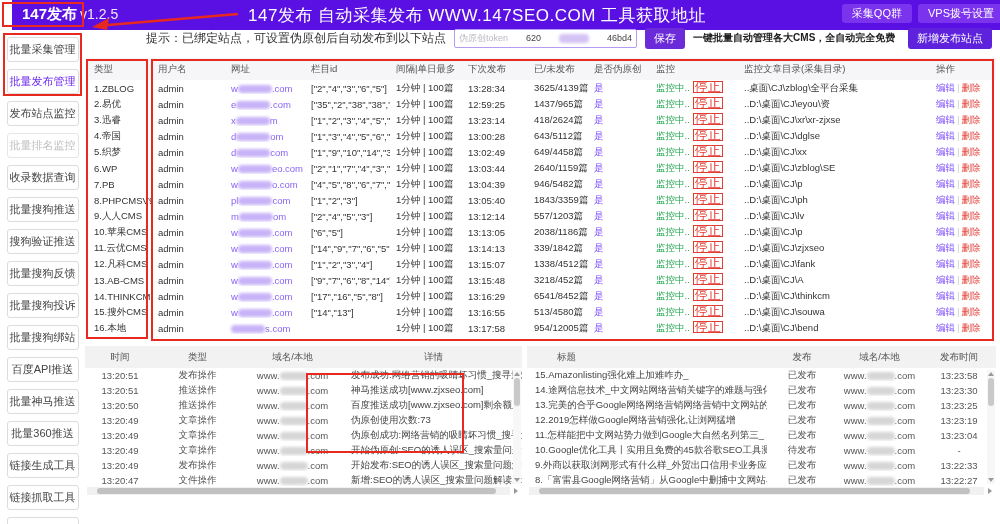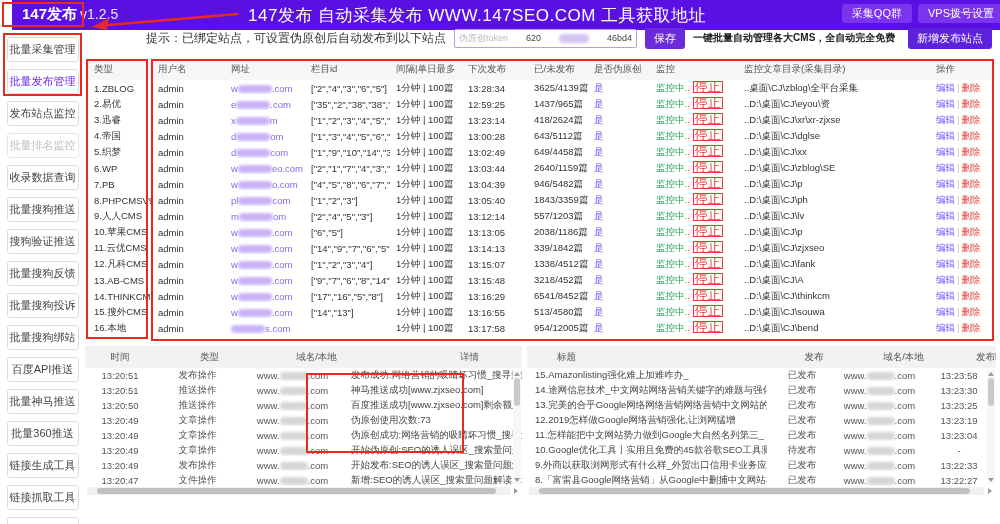--- a/index.html
+++ b/index.html
@@ -60,21 +60,21 @@
   .blur.purple { background:#c7b3f7; width:34px; }
   .blur.gray { background:#d6d6d6; width:28px; }
   .blur.token { background:#d4c2f5; width:30px; height:9px; }
 
   
   .panel { position:absolute; top:346px; height:152px; overflow:hidden; font-size:9.5px; background:#fff; }
   .panel-left { left:85px; width:437px; }
   .panel-right { left:527px; width:469px; }
   .pgrid-l { display:grid; grid-template-columns:70px 85px 105px 177px; }
   .pgrid-r { display:grid; grid-template-columns:240px 70px 85px 74px; }
-  .phead { background:#f2f2f2; height:22px; align-items:center; color:#555;gap:12px; }
+  .phead { background:#f2f2f2; height:22px; align-items:center; color:#555; }
   .phead > div { text-align:center; white-space:nowrap; overflow:hidden; }
   .phead > div.lft { text-align:left; padding-left:30px; }
   .prow { height:15px; align-items:center; color:#555; }
   .prow > div { text-align:center; white-space:nowrap; overflow:hidden; }
   .prow > div.lft { text-align:left; padding-left:8px; color:#444; }
   .detail-cell { text-align:left !important; padding-left:6px; color:#444; }
 
   
   .hscroll { position:absolute; left:2px; right:12px; bottom:3px; height:8px; background:#f1f1f1; }
   .hthumb { position:absolute; top:1px; left:10px; right:14px; height:6px; background:#c1c1c1; border-radius:3px; }

